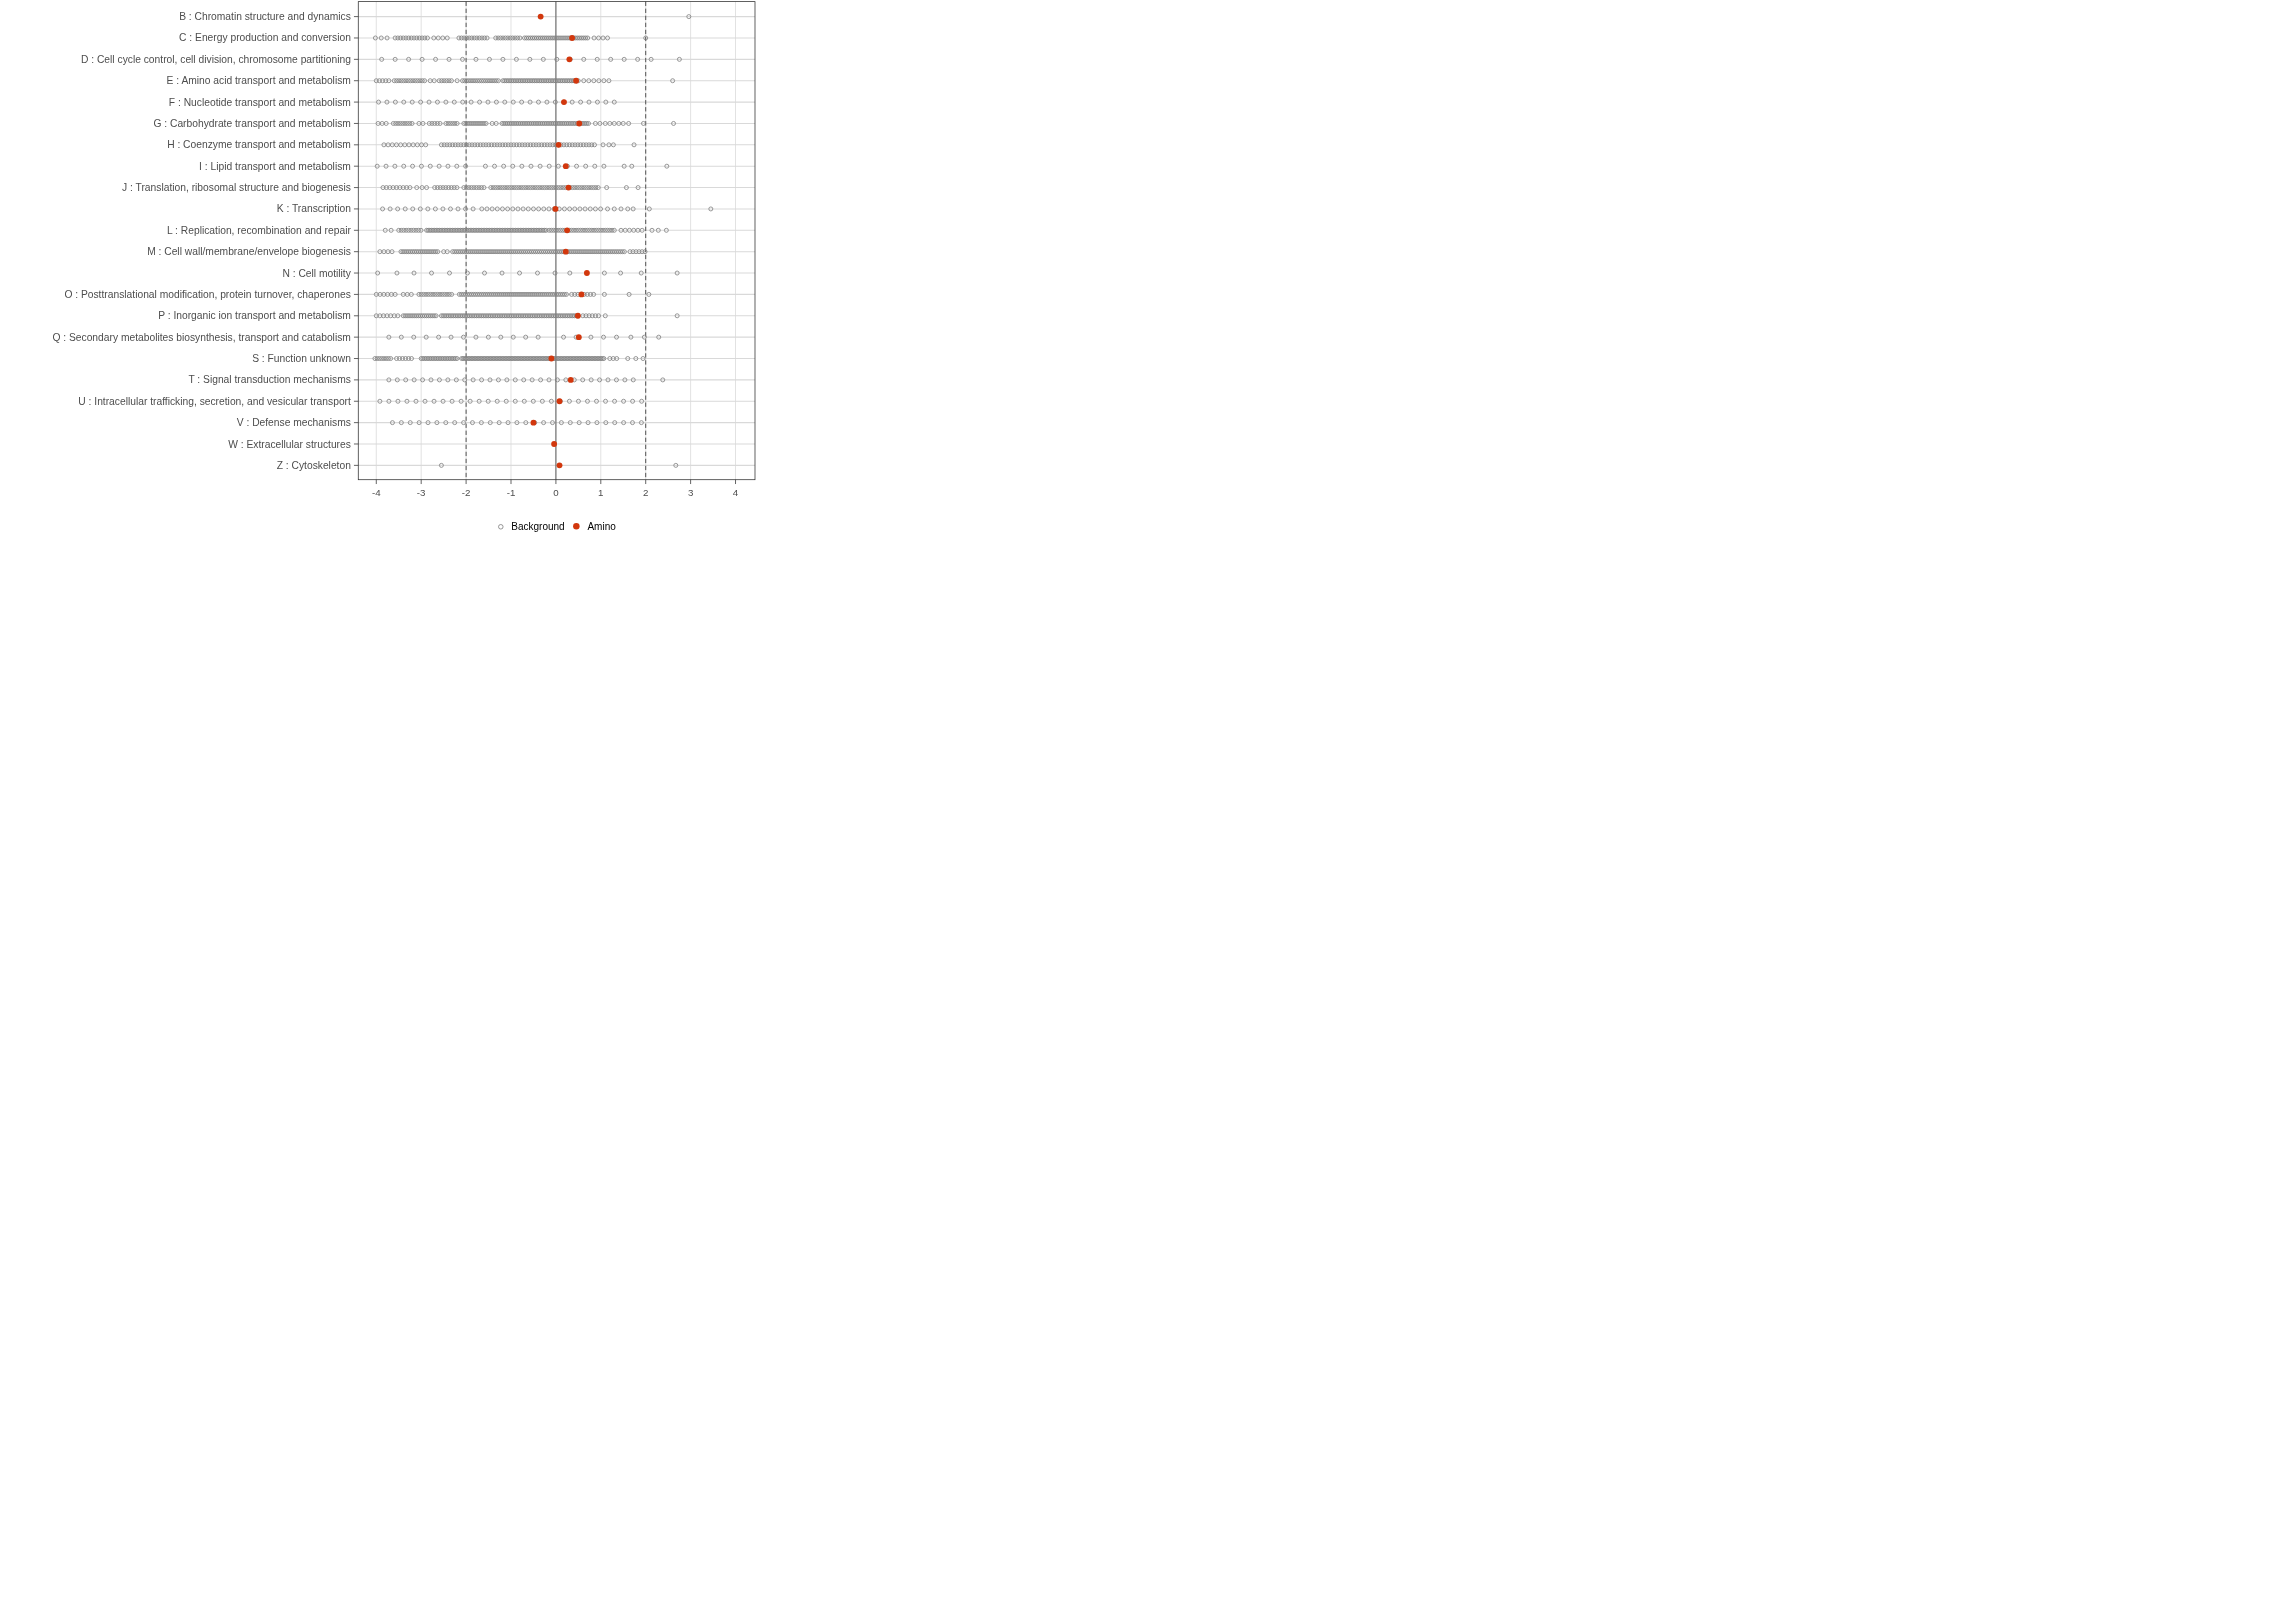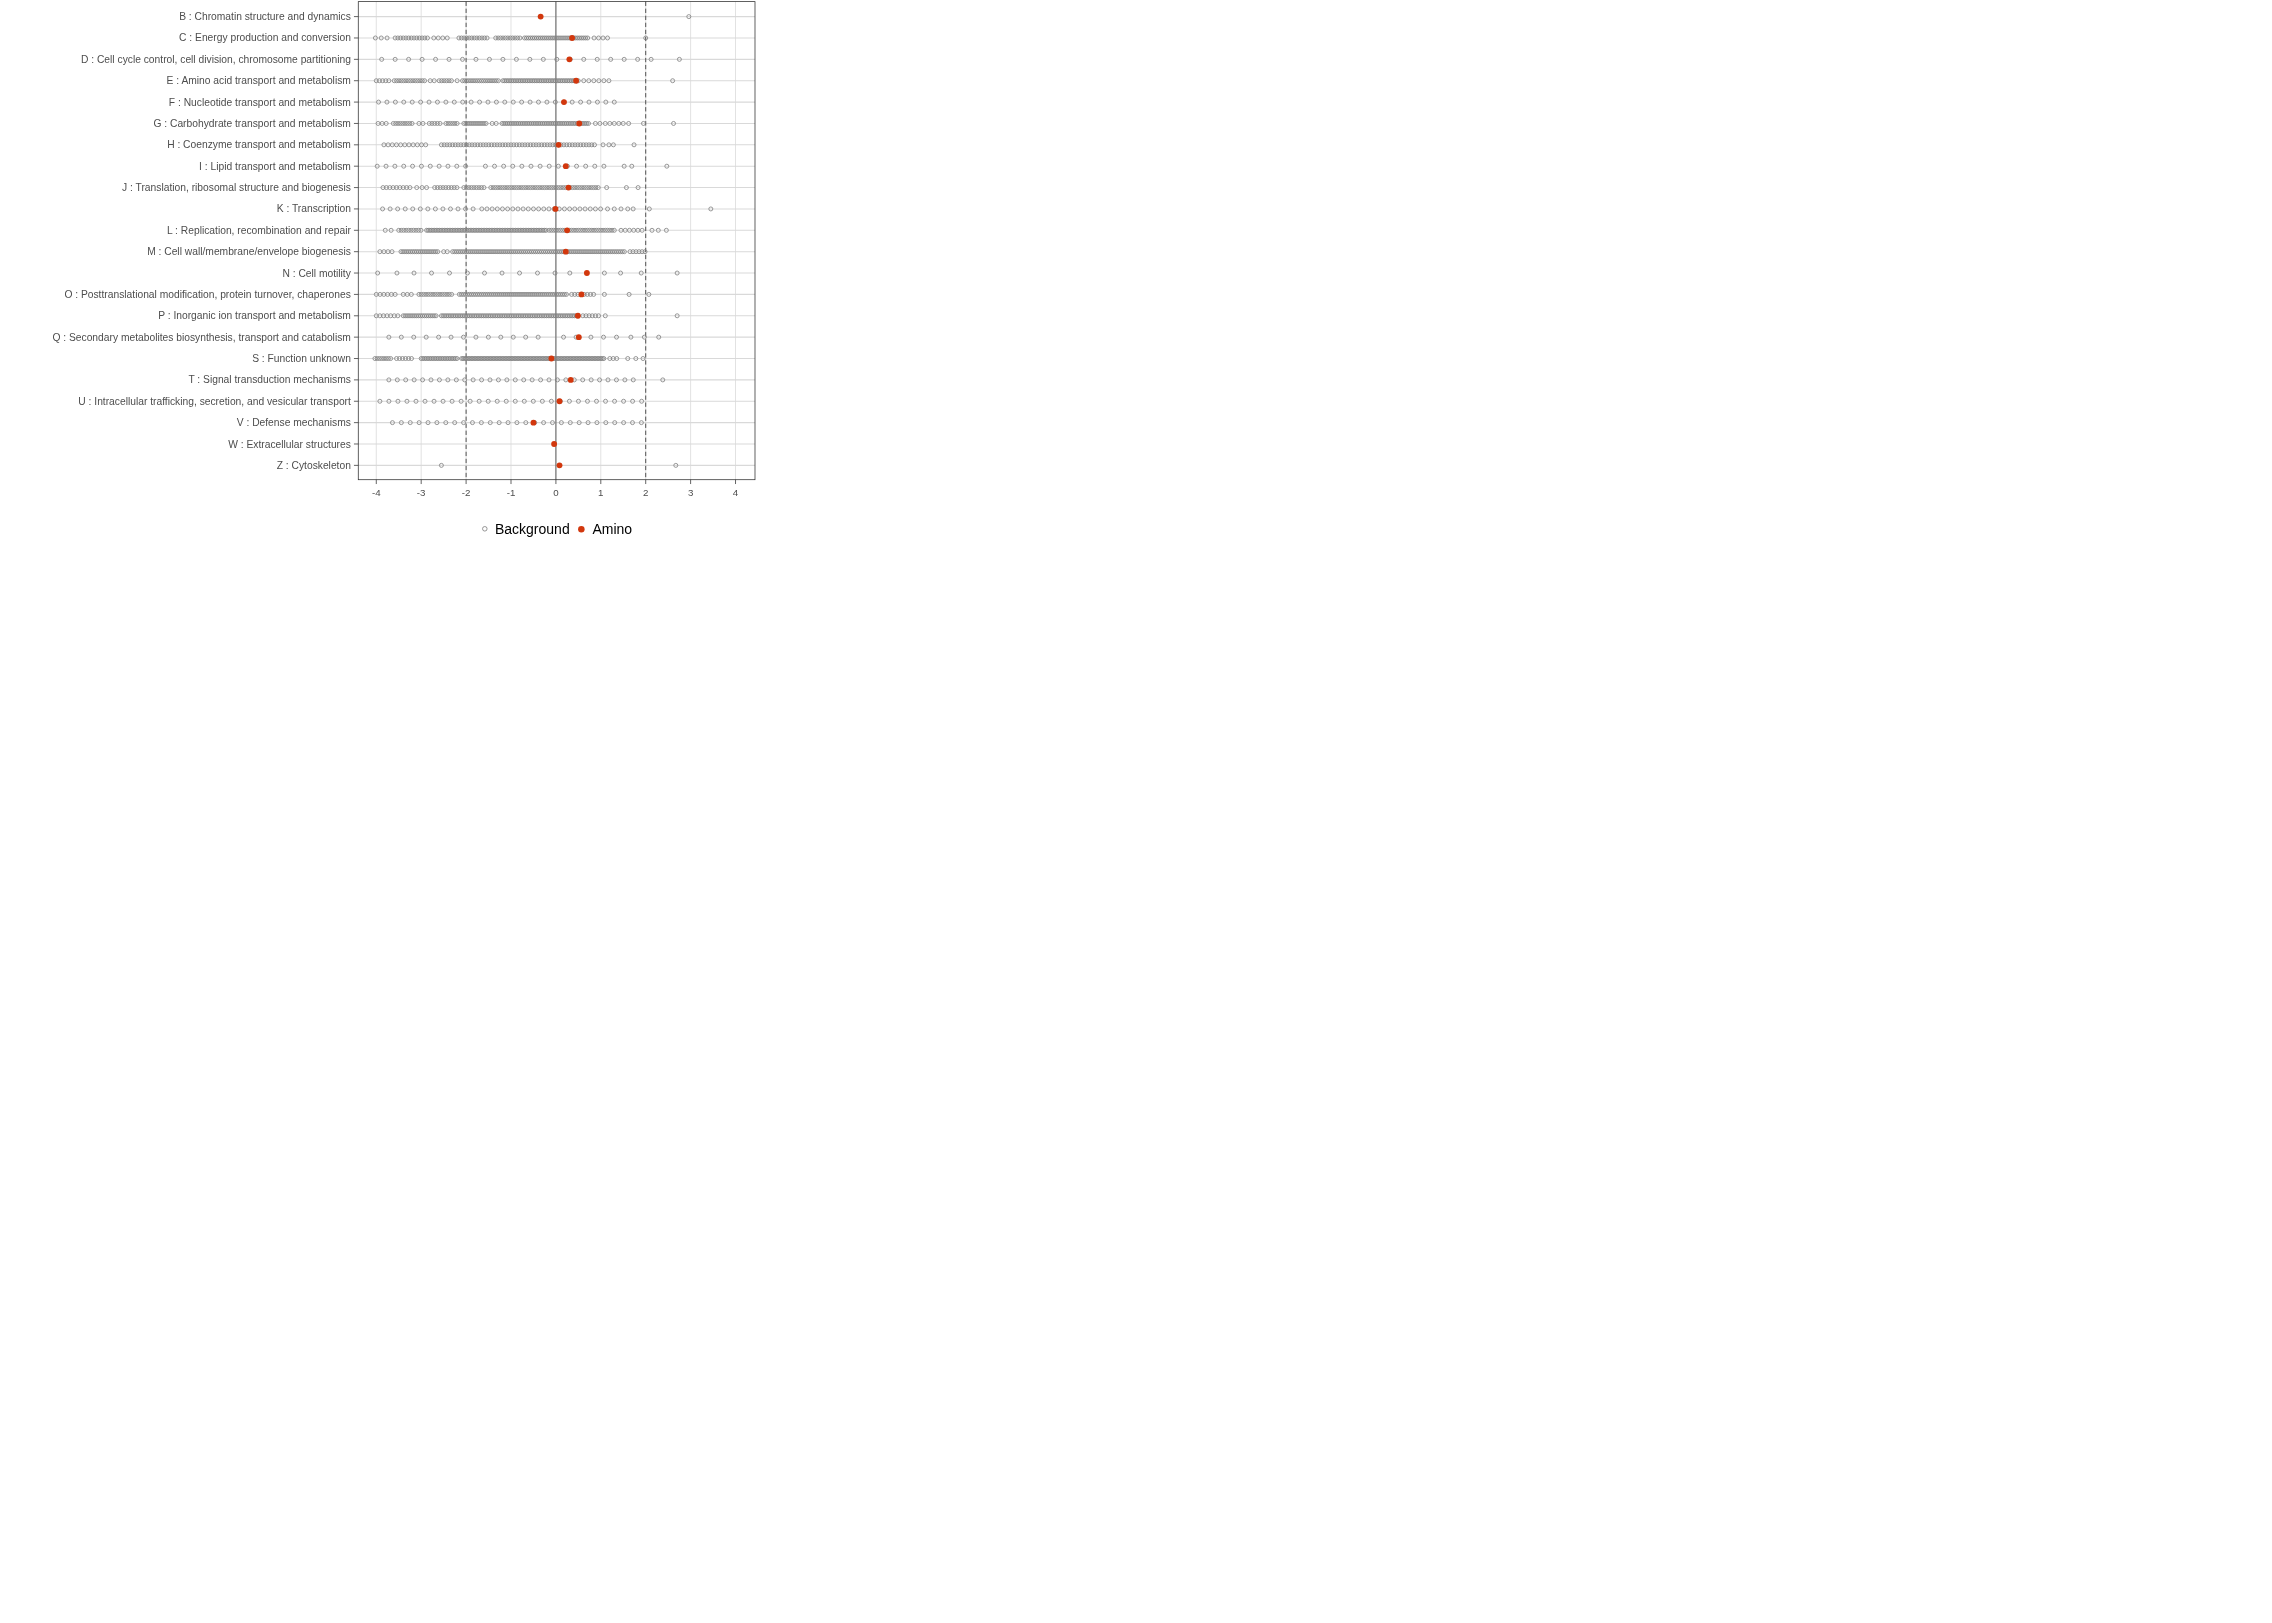--- a/index.html
+++ b/index.html
@@ -2,21 +2,21 @@
 <html style="font-size:8.7px"><head>
 <meta charset="utf-8">
 <style>
   html,body{margin:0;padding:0;background:#ffffff;}
   .fig{position:relative;width:758px;height:541px;background:#ffffff;
        font-family:"Liberation Sans", sans-serif;overflow:hidden;}
   svg{position:absolute;left:0;top:0;}
   .xtitle{position:absolute;left:358px;top:506px;width:397px;text-align:center;
           font-size:11.4px;font-weight:bold;color:#000;margin-top:43px;}
   .legend{position:absolute;left:358px;top:521px;width:397px;display:flex;
-          justify-content:center;align-items:center;gap:7.6px;font-size:14px;color:#000;}
+          justify-content:center;align-items:center;gap:7.6px;font-size:10px;color:#000;}
   .legend .item{display:flex;align-items:center;gap:6.5px;}
   .legend svg{position:static;display:block;}
 </style>
 </head>
 <body>
 
 <div class="fig">
   <svg id="plot" width="758" height="541" viewBox="0 0 1400 1000">
       <line x1="661.7" x2="1395" y1="30.7" y2="30.7" stroke="#D9D9D9" stroke-width="2"></line>
       <line x1="661.7" x2="1395" y1="70.2" y2="70.2" stroke="#D9D9D9" stroke-width="2"></line>

